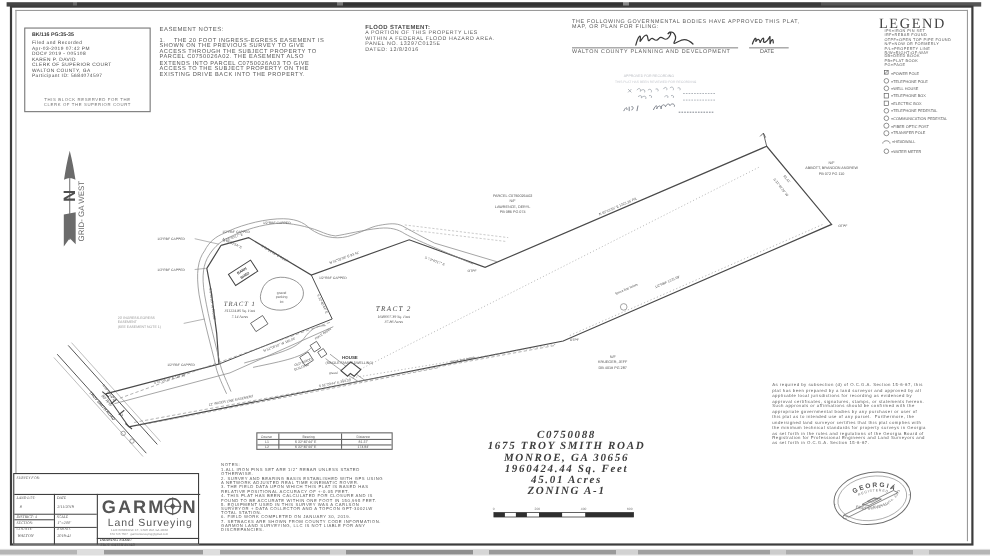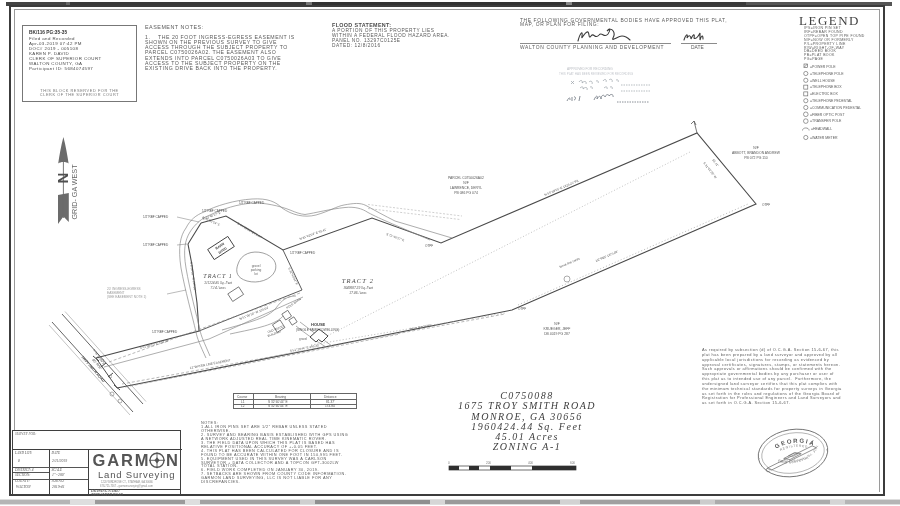--- a/index.html
+++ b/index.html
@@ -348,21 +348,21 @@
       <text x="12" y="37.6" font-family="Liberation Sans" font-size="2.6" fill="#888">678-725-7567 - garmonsurveying@gmail.com</text>
     </svg>
   </div>
   <div style="position:absolute;left:75px;top:58px;width:92.7px;border-top:1px solid #3f3f3f;"></div>
   <div class="t ser" style="left:78px;top:58.8px;font-size:3.5px;font-style:italic;font-weight:bold;color:#555;">DRAWING NAME:</div>
   <div class="t ser" style="left:78px;top:62.2px;font-size:3.5px;font-style:italic;font-weight:bold;color:#555;">TROY SMITH ROAD</div>
 </div>
 
 <div class="t" style="left:201px;top:422px;font-size:3.85px;letter-spacing:0.5px;line-height:3.95px;color:#5a5a5a;">NOTES:<br>1.ALL IRON PINS SET ARE 1/2" REBAR UNLESS STATED<br>OTHERWISE.<br>2. SURVEY AND BEARING BASIS ESTABLISHED WITH GPS USING<br>A NETWORK ADJUSTED REAL TIME KINEMATIC ROVER.<br>3. THE FIELD DATA UPON WHICH THIS PLAT IS BASED HAS<br>RELATIVE POSITIONAL ACCURACY OF +-0.05 FEET.<br>4. THIS PLAT HAS BEEN CALCULATED FOR CLOSURE AND IS<br>FOUND TO BE ACCURATE WITHIN ONE FOOT IN 150,995 FEET.<br>5. EQUIPMENT USED IN THIS SURVEY WAS A CARLSON<br>SURVEYOR + DATA COLLECTOR AND A TOPCON GPT-3002LW<br>TOTAL STATION.<br>6. FIELD WORK COMPLETED ON JANUARY 30, 2019.<br>7. SETBACKS ARE SHOWN FROM COUNTY CODE INFORMATION.<br>GARMON LAND SURVEYING, LLC IS NOT LIABLE FOR ANY<br>DISCREPANCIES.</div>
 
-<div class="t ser" style="left:407px;top:391px;width:240px;text-align:center;font-size:10px;font-style:italic;font-weight:normal;letter-spacing:1.5px;line-height:10.3px;color:#3d3d3d;">C0750088<br>1675 TROY SMITH ROAD<br>MONROE, GA 30656<br>1960424.44 Sq. Feet<br>45.01 Acres<br>ZONING A-1</div>
+<div class="t ser" style="left:395px;top:391px;width:240px;text-align:center;font-size:10px;font-style:italic;font-weight:bold;letter-spacing:1.5px;line-height:10.3px;color:#3d3d3d;">C0750088<br>1675 TROY SMITH ROAD<br>MONROE, GA 30656<br>1960424.44 Sq. Feet<br>45.01 Acres<br>ZONING A-1</div>
 
 <svg width="160" height="20" viewBox="0 0 160 20" style="left:442px;top:458px;">
   <g fill="#777" font-size="3">
     <text x="6" y="6">0</text>
     <text x="44" y="6">200</text>
     <text x="86" y="6">400</text>
     <text x="128" y="6">600</text>
   </g>
   <rect x="7" y="8" width="127" height="4" fill="#fff" stroke="#333" stroke-width="0.7"></rect>
   <g fill="#2f2f2f">

